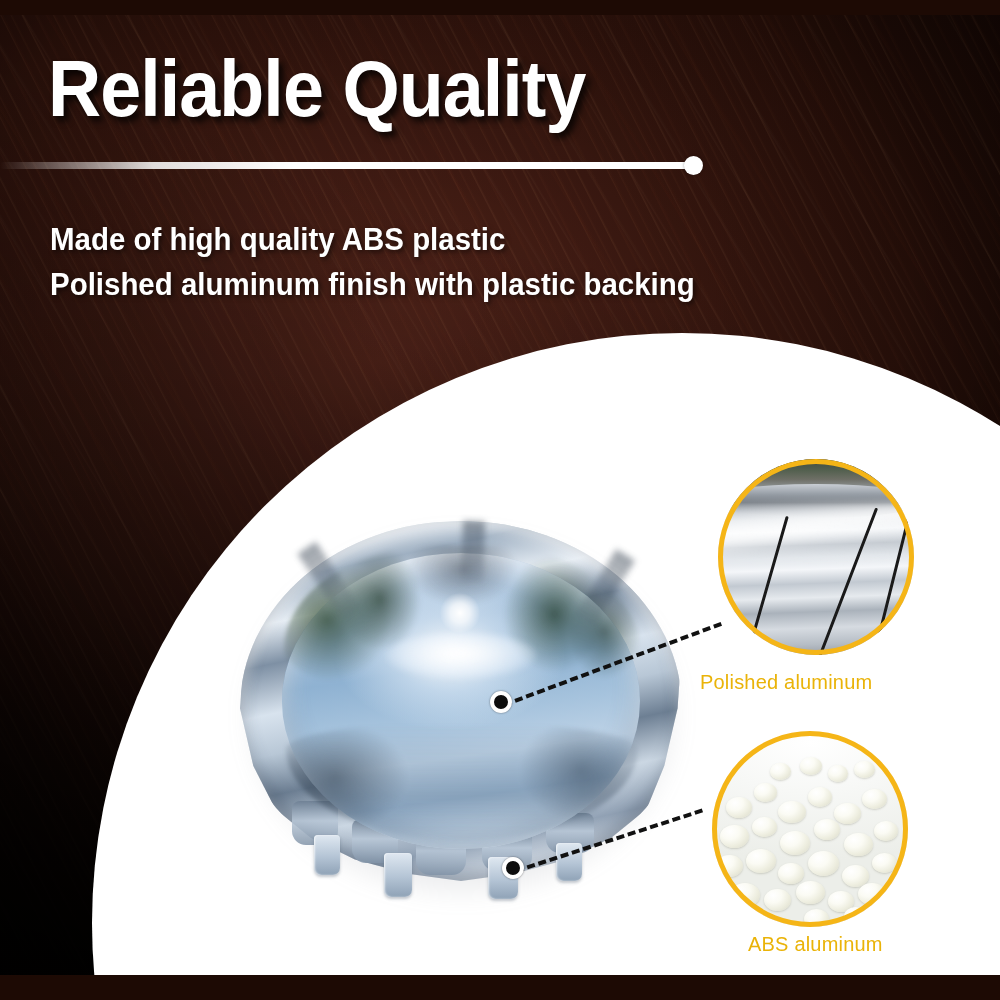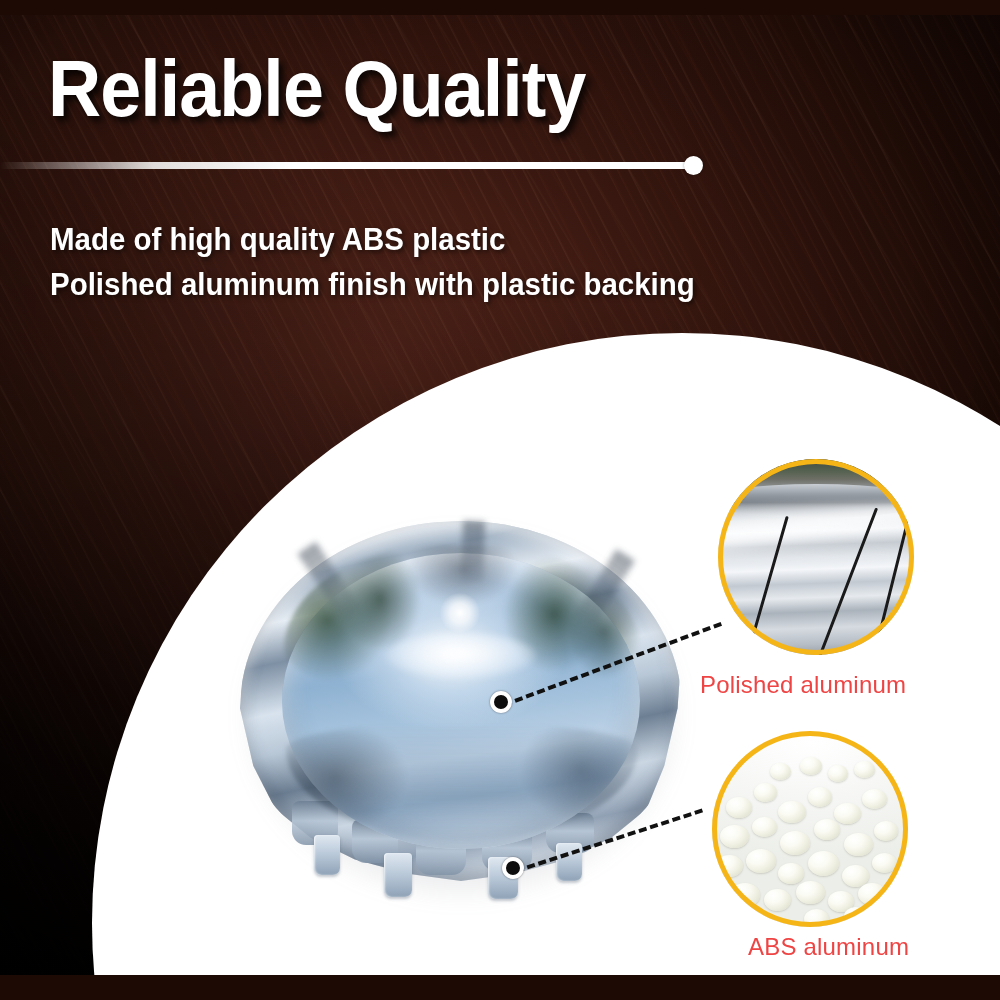--- a/index.html
+++ b/index.html
@@ -273,21 +273,21 @@
   .pellet-field { position:absolute; inset:0; }
   .pellet {
     position:absolute; border-radius:50%;
     background:radial-gradient(ellipse at 34% 28%, #ffffff 0%, #fbfbf4 34%, #eeeee0 62%, #d8d8c8 100%);
     box-shadow:0 1px 2px rgba(140,140,120,.35);
   }
 
   
   .caption {
     position:absolute;
-    font-size:24px; color:#ef4444; white-space:nowrap;
+    font-size:20px; color:#eab308; white-space:nowrap;
     letter-spacing:.2px;
   }
 </style>
 </head>
 <body>
 
 <div id="stage">
 
   <div class="wood-base"></div>
   <div class="wood-grain"></div>

